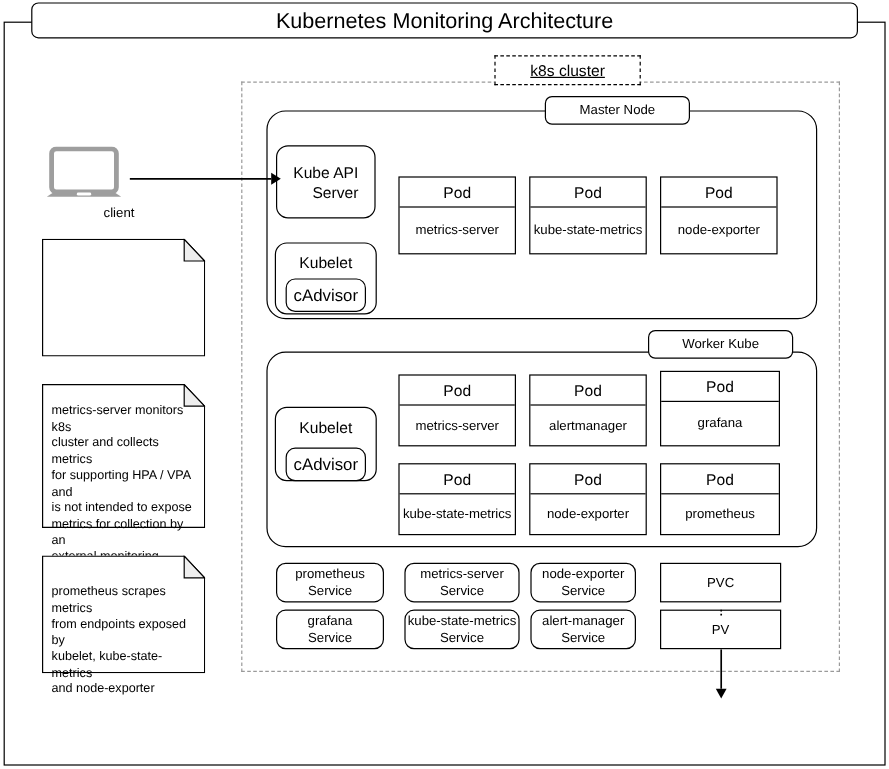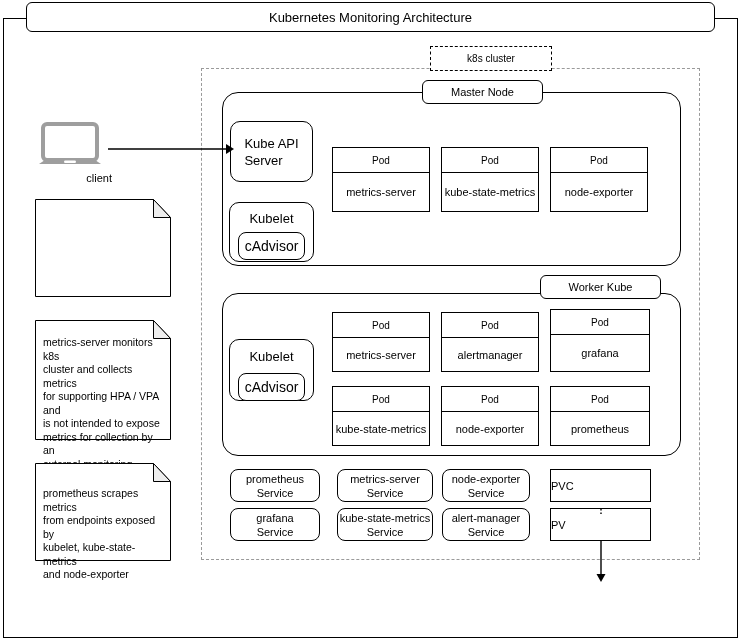--- a/index.html
+++ b/index.html
@@ -27,70 +27,71 @@
   }
 
   
   .title-box {
     left: 26px; top: 2px;
     width: 689px; height: 30px;
     border: 1px solid #000;
     border-radius: 6px;
     background: #ffffff;
     display: flex; align-items: center; justify-content: center;
-    font-size: 13px;
+    font-size: 18px;
     z-index: 6;
   }
 
   
   .cluster-box {
     left: 201px; top: 68px;
     width: 499px; height: 492px;
     border: 1px dashed #9a9a9a;
     background: transparent;
     z-index: 1;
   }
   .cluster-label {
-    left: 430px; top: 46px;
+    left: 412px; top: 46px;
     width: 122px; height: 25px;
     border: 1px dashed #000;
     background: #ffffff;
     display: flex; align-items: center; justify-content: center;
-    font-size: 10px;
+    font-size: 13px;
     z-index: 5;
+    text-decoration: underline;
   }
 
   
   .node-box {
     border: 1px solid #000;
     border-radius: 16px;
     background: #ffffff;
     z-index: 2;
   }
   .master-node { left: 222px; top: 92px; width: 459px; height: 174px; }
   .worker-node { left: 222px; top: 293px; width: 459px; height: 163px; }
 
   .node-label {
     border: 1px solid #000;
     border-radius: 6px;
     background: #ffffff;
     display: flex; align-items: center; justify-content: center;
     font-size: 11px;
     z-index: 5;
   }
-  .master-label { left: 422px; top: 80px; width: 121px; height: 24px; }
+  .master-label { left: 454px; top: 80px; width: 121px; height: 24px; }
   .worker-label { left: 540px; top: 275px; width: 121px; height: 24px; }
 
   
   .comp {
     border: 1px solid #000;
     border-radius: 10px;
     background: #ffffff;
     display: flex; align-items: center; justify-content: center;
-    text-align: left;
+    text-align: right;
     z-index: 3;
   }
   .kube-api {
     left: 230px; top: 121px; width: 83px; height: 61px;
     font-size: 13px; line-height: 17px;
   }
   .kubelet-master {
     left: 229px; top: 202px; width: 85px; height: 60px;
     font-size: 13px;
     align-items: flex-start; padding-top: 8px;
@@ -113,21 +114,21 @@
   .pod {
     border: 1px solid #000;
     background: #ffffff;
     z-index: 3;
     display: flex; flex-direction: column;
   }
   .pod-head {
     height: 24px;
     border-bottom: 1px solid #000;
     display: flex; align-items: center; justify-content: center;
-    font-size: 10px;
+    font-size: 13px;
     text-align: right;
   }
   .pod-body {
     flex: 1;
     display: flex; align-items: center; justify-content: center;
     font-size: 11px;
     text-align: center;
   }
 
   
@@ -138,21 +139,21 @@
     display: flex; align-items: center; justify-content: center;
     text-align: center;
     font-size: 11px; line-height: 14px;
     z-index: 3;
   }
 
   
   .vol {
     border: 1px solid #000;
     background: #ffffff;
-    display: flex; align-items: center; 
+    display: flex; align-items: center; justify-content: center;
     font-size: 11px;
     z-index: 3;
   }
 
   
   .note {
     background: #ffffff;
     z-index: 3;
   }
   .note svg { display: block; position: absolute; left: 0; top: 0; }

